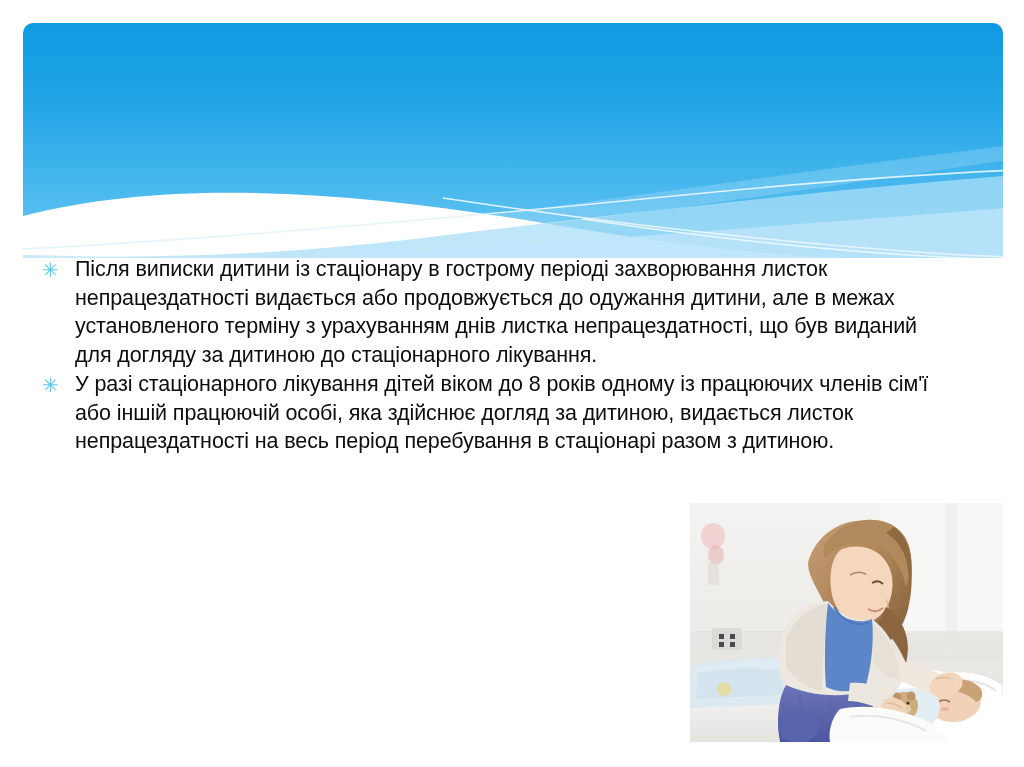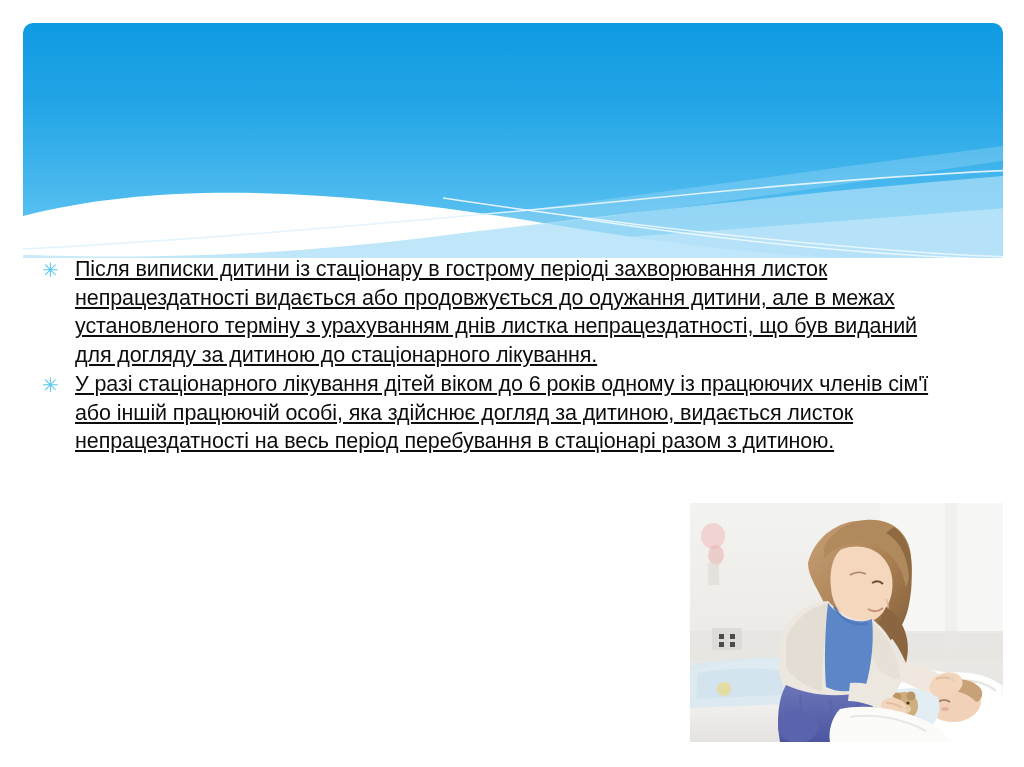--- a/index.html
+++ b/index.html
@@ -73,21 +73,20 @@
     top: 1px;
     width: 22px;
     color: #5bc8f0;
     font-size: 20px;
     line-height: 28px;
     text-align: left;
   }
 
   .bullet-text {
     display: block;
-    text-decoration: underline;
   }
 
   
   .photo {
     position: absolute;
     left: 690px;
     top: 503px;
     width: 313px;
     height: 239px;
     overflow: hidden;
@@ -141,21 +140,21 @@
   </div>
 
   <div class="content">
     <ul class="bullet-list">
       <li class="bullet-item">
         <span class="bullet-marker">✳</span>
         <span class="bullet-text">Після виписки дитини із стаціонару в гострому періоді захворювання листок непрацездатності видається або продовжується до одужання дитини, але в межах установленого терміну з урахуванням днів листка непрацездатності, що був виданий для догляду за дитиною до стаціонарного лікування.</span>
       </li>
       <li class="bullet-item">
         <span class="bullet-marker">✳</span>
-        <span class="bullet-text">У разі стаціонарного лікування дітей віком до 6 років одному із працюючих членів сім'ї або іншій працюючій особі, яка здійснює догляд за дитиною, видається листок непрацездатності на весь період перебування в стаціонарі разом з дитиною.</span>
+        <span class="bullet-text">У разі стаціонарного лікування дітей віком до 8 років одному із працюючих членів сім'ї або іншій працюючій особі, яка здійснює догляд за дитиною, видається листок непрацездатності на весь період перебування в стаціонарі разом з дитиною.</span>
       </li>
     </ul>
   </div>
 
   <div class="photo">
     <svg viewBox="0 0 313 239" xmlns="http://www.w3.org/2000/svg">
       <defs>
         <linearGradient id="wallGrad" x1="0" y1="0" x2="0" y2="1">
           <stop offset="0%" stop-color="#f3f3f1"></stop>
           <stop offset="60%" stop-color="#eceae6"></stop>

